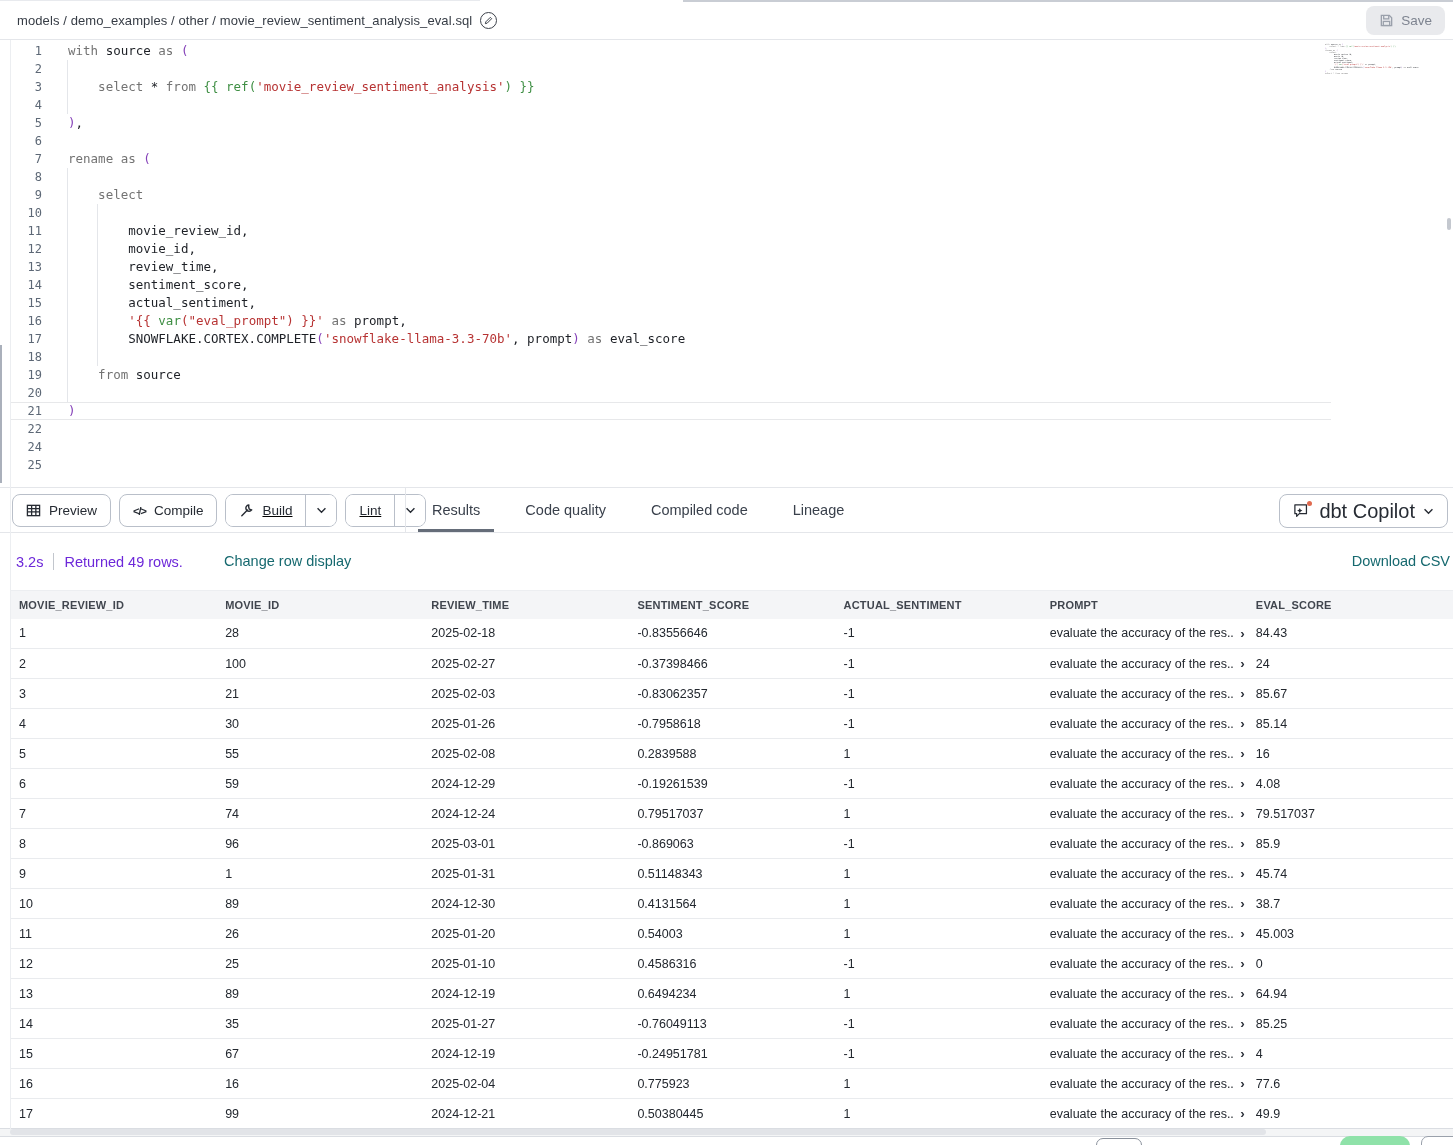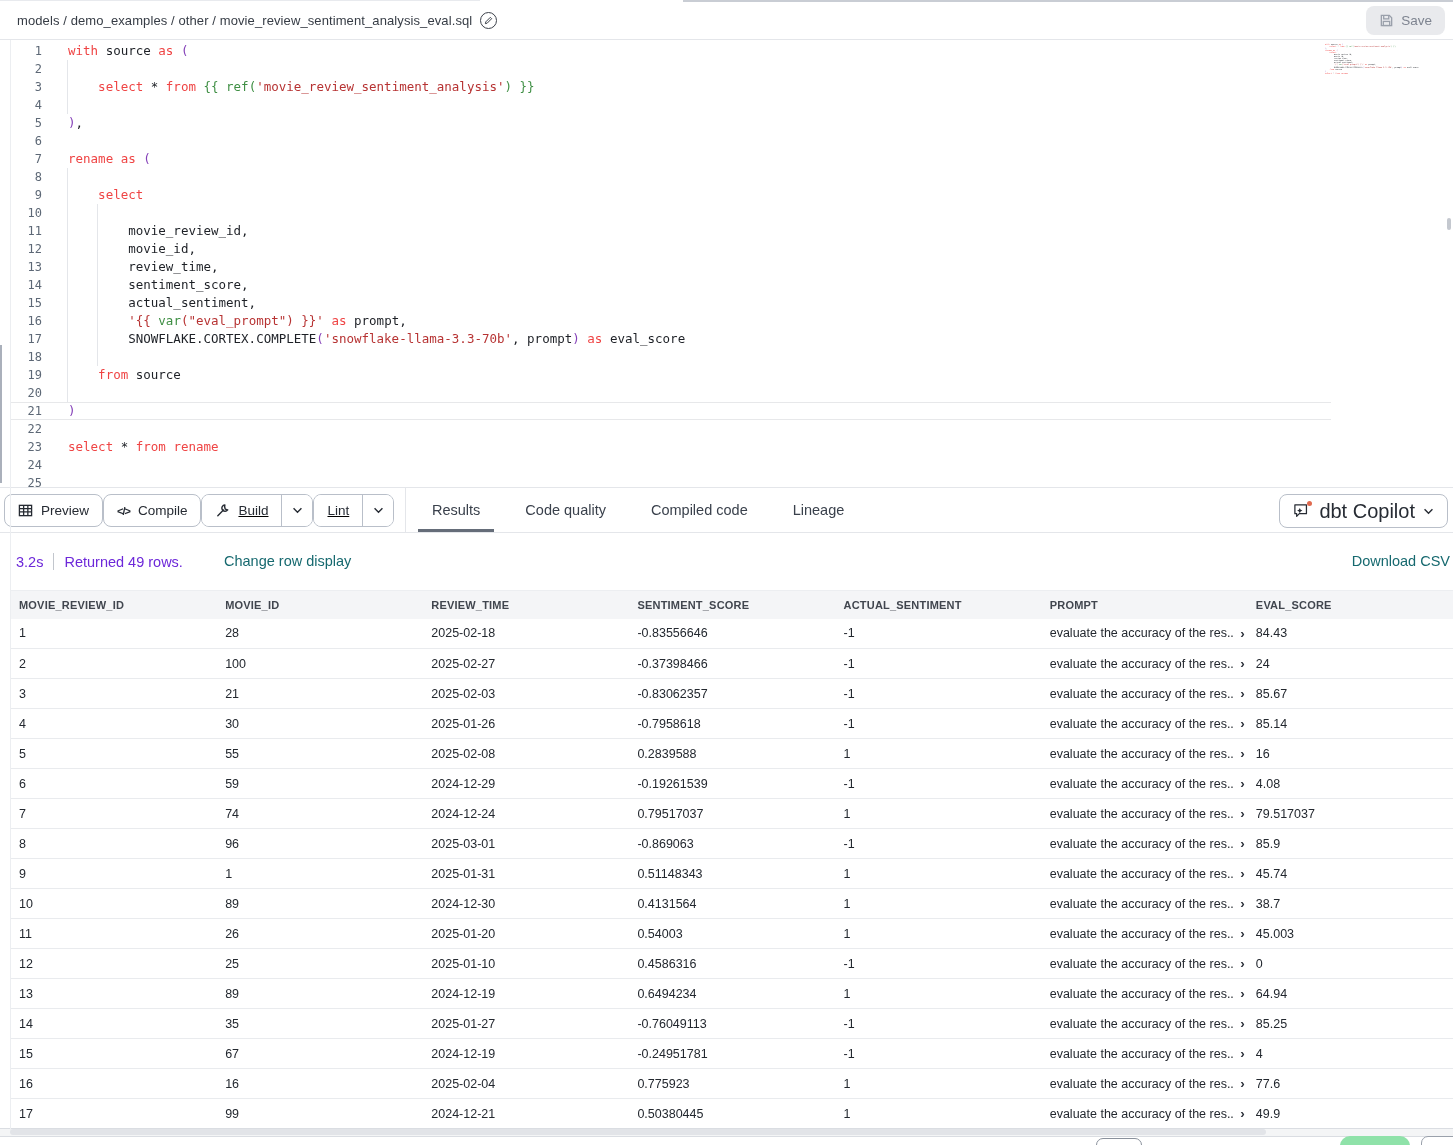--- a/index.html
+++ b/index.html
@@ -23,36 +23,36 @@
   
   .editor { position:absolute; left:0; top:40px; width:100%; height:447px; overflow:hidden; background:#fff; }
   .left-rule { position:absolute; left:10px; top:40px; width:1px; height:1090px; background:#eceef1; z-index:5; }
   .edge-artifact { position:absolute; left:0; top:345px; width:2px; height:138px; background:#aab0bb; z-index:6; }
   .code-wrap { position:absolute; left:10px; top:2px; right:0; }
   .code-line { display:flex; height:18px; line-height:18px; white-space:pre;
                font-family:"DejaVu Sans Mono", monospace; font-size:12.5px; }
   .code-line.hl { width:1321px; box-shadow: inset 0 1px 0 #e7e8ea, inset 0 -1px 0 #e7e8ea; }
   .gutter { width:58px; padding-right:26px; text-align:right; color:#5d6876; font-size:12px; flex:none; }
   .tk  { color:#1d2026; }
-  .tkk { color:#ef4444; }
+  .tkk { color:#737373; }
   .tks { color:#b73333; }
   .tkj { color:#3f8f44; }
   .tkp { color:#8440b8; }
   .guide { position:absolute; width:1px; background:#e4e6ea; }
   .guide.g1 { left:67px; top:20px;  height:54px; }
   .guide.g2 { left:67px; top:128px; height:234px; }
   .guide.g3 { left:97px; top:164px; height:162px; }
   .minimap { position:absolute; right:26px; top:3px; width:102px; height:90px; overflow:hidden; }
   .mini-line { white-space:pre; font-family:"DejaVu Sans Mono", monospace; font-size:1.9px; line-height:2.05px; }
   .editor-scroll-thumb { position:absolute; right:2px; top:178px; width:4px; height:12px; background:#c4c8cf; border-radius:2px; }
 
   
   .actionbar { position:absolute; left:0; top:487px; width:100%; height:46px; background:#fff;
                border-top:1px solid #e4e6ea; border-bottom:1px solid #e4e6ea; }
-  .btn-row { position:absolute; left:4px; top:6px; display:flex; align-items:center;justify-content:flex-end; }
+  .btn-row { position:absolute; left:12px; top:6px; display:flex; gap:8px; align-items:center;justify-content:flex-end; }
   .btn { display:inline-flex; align-items:center; gap:8px; height:33px; padding:0 13px; background:#fff;
          border:1px solid #b9bfc9; border-radius:8px; font-size:13.5px; color:#262b33; font-family:inherit; }
   .split { display:inline-flex; height:33px; border:1px solid #b9bfc9; border-radius:8px; overflow:hidden; background:#fff;text-decoration:underline; }
   .split .main { display:inline-flex; align-items:center; gap:8px; padding:0 13px; font-size:13.5px; color:#262b33;
                  background:#fff; border:none; font-family:inherit; }
   .split .caret { display:inline-flex; align-items:center; justify-content:center; width:31px;
                   border:none; border-left:1px solid #b9bfc9; background:#fff; }
   .bar-divider { position:absolute; left:405px; top:0; width:1px; height:100%; background:#e4e6ea; }
   .tabs { position:absolute; left:418px; top:0; height:100%; display:flex; gap:17px; }
   .tab { position:relative; display:inline-flex; align-items:center; padding:0 14px; font-size:14.5px;
@@ -143,21 +143,20 @@
         <div class="code-line"><span class="gutter">13</span><span><span class="tk">        review_time,</span></span></div>
         <div class="code-line"><span class="gutter">14</span><span><span class="tk">        sentiment_score,</span></span></div>
         <div class="code-line"><span class="gutter">15</span><span><span class="tk">        actual_sentiment,</span></span></div>
         <div class="code-line"><span class="gutter">16</span><span><span class="tk">        </span><span class="tks">'{{ </span><span class="tkj">var</span><span class="tks">("eval_prompt") }}'</span><span class="tk"> </span><span class="tkk">as</span><span class="tk"> prompt,</span></span></div>
         <div class="code-line"><span class="gutter">17</span><span><span class="tk">        SNOWFLAKE.CORTEX.COMPLETE</span><span class="tkp">(</span><span class="tks">'snowflake-llama-3.3-70b'</span><span class="tk">, prompt</span><span class="tkp">)</span><span class="tk"> </span><span class="tkk">as</span><span class="tk"> eval_score</span></span></div>
         <div class="code-line"><span class="gutter">18</span><span></span></div>
         <div class="code-line"><span class="gutter">19</span><span><span class="tk">    </span><span class="tkk">from</span><span class="tk"> source</span></span></div>
         <div class="code-line"><span class="gutter">20</span><span></span></div>
         <div class="code-line hl"><span class="gutter">21</span><span><span class="tkp">)</span></span></div>
         <div class="code-line"><span class="gutter">22</span><span></span></div>
-        <div class="code-line"><span class="gutter">23</span><span><span class="tkk">select</span><span class="tk"> * </span><span class="tkk">from</span><span class="tk"> </span><span class="tkk">rename</span></span></div>
         <div class="code-line"><span class="gutter">24</span><span></span></div>
         <div class="code-line"><span class="gutter">25</span><span></span></div>
       </div>
     <div class="minimap" id="minimap">
         <div class="mini-line"><span class="tkk">with</span><span class="tk"> source </span><span class="tkk">as</span><span class="tk"> </span><span class="tkp">(</span></div>
         <div class="mini-line"></div>
         <div class="mini-line"><span class="tk">    </span><span class="tkk">select</span><span class="tk"> * </span><span class="tkk">from</span><span class="tk"> </span><span class="tkj">{{ </span><span class="tkj">ref</span><span class="tkj">(</span><span class="tks">'movie_review_sentiment_analysis'</span><span class="tkj">)</span><span class="tkj"> }}</span></div>
         <div class="mini-line"></div>
         <div class="mini-line"><span class="tkp">)</span><span class="tk">,</span></div>
         <div class="mini-line"></div>

